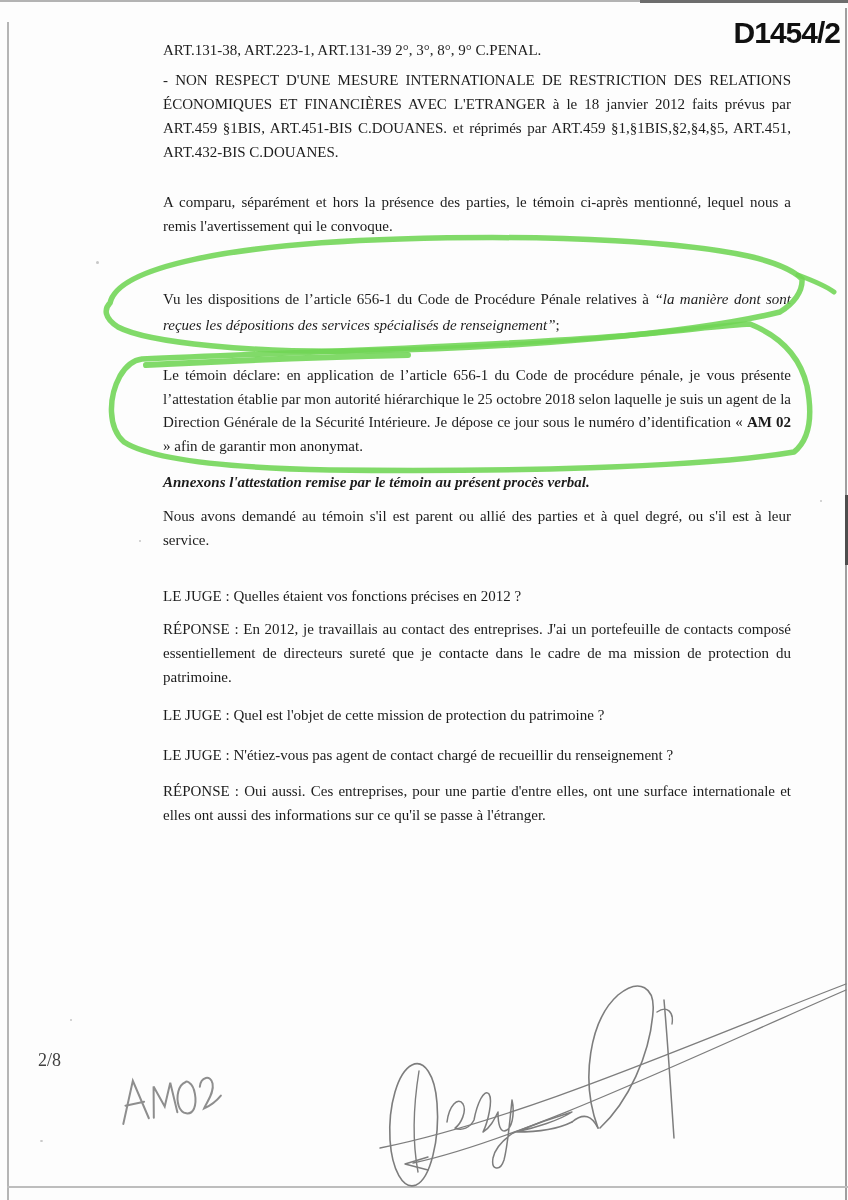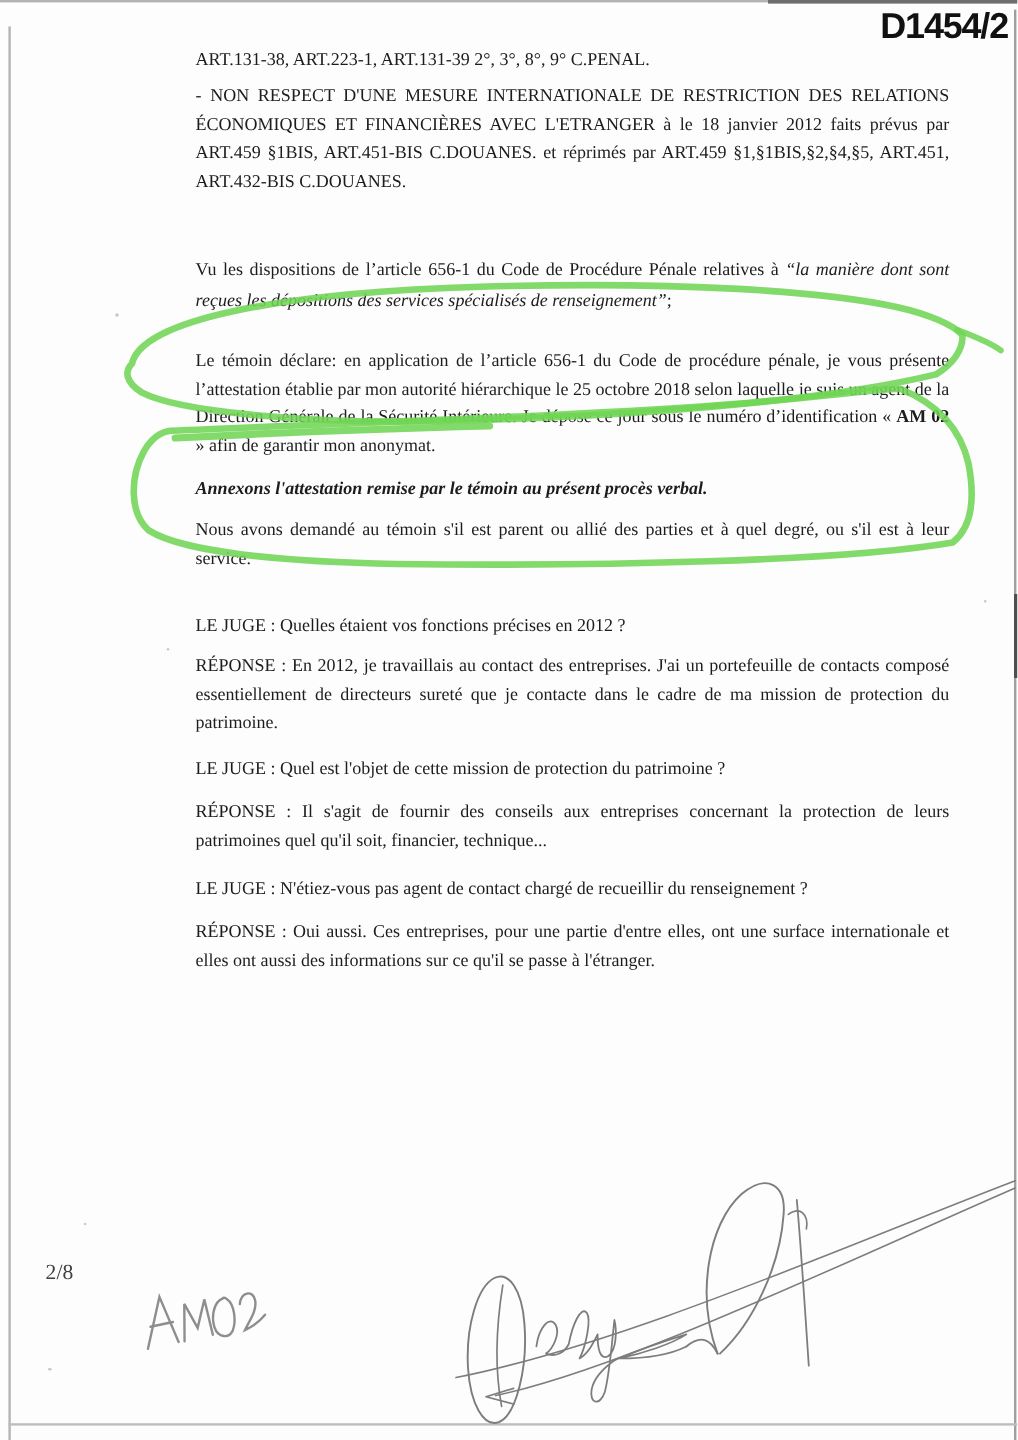--- a/index.html
+++ b/index.html
@@ -10,21 +10,21 @@
   
   .edge{position:absolute;background:#a8a8a8;}
   #edge-top{left:0;top:0;width:848px;height:2px;background:#b3b3b3;}
   #edge-top-dark{left:640px;top:0;width:208px;height:3px;background:#6d6d6d;}
   #edge-left{left:7px;top:22px;width:2px;height:1178px;background:#b5b5b5;}
   #edge-right{left:845px;top:8px;width:2px;height:1192px;background:#9f9f9f;}
   #edge-right-dark{left:845px;top:495px;width:3px;height:70px;background:#4e4e4e;}
   #edge-bottom{left:7px;top:1186px;width:841px;height:2px;background:#bdbdbd;}
 
   #doc-label{
-    position:absolute;top:6px;right:8px;
+    position:absolute;top:16px;right:8px;
     font-family:"Liberation Sans",sans-serif;font-weight:bold;
     font-size:30px;letter-spacing:-1px;color:#111;
   }
   #body-col{
     position:absolute;left:163px;top:38px;width:628px;
     font-size:15px;line-height:24px;text-align:justify;
   }
   .para{margin:0;}
   .mt6{margin-top:6px;}   .mt10{margin-top:10px;} .mt12{margin-top:12px;}
   .mt14{margin-top:14px;} .mt16{margin-top:16px;} .mt26{margin-top:26px;}
@@ -59,36 +59,36 @@
   <div class="speck" style="left:820px;top:500px;width:2px;height:2px;"></div>
 
   <div id="doc-label">D1454/2</div>
 
   <div id="body-col">
 
     <p class="para"><span>ART.131-38, ART.223-1, ART.131-39 2°, 3°, 8°, 9° C.PENAL.</span></p>
 
     <p class="para mt6"><span>- NON RESPECT D'UNE MESURE INTERNATIONALE DE RESTRICTION DES RELATIONS ÉCONOMIQUES ET FINANCIÈRES AVEC L'ETRANGER à le 18 janvier 2012 faits prévus par ART.459 §1BIS, ART.451-BIS C.DOUANES. et réprimés par ART.459 §1,§1BIS,§2,§4,§5, ART.451, ART.432-BIS C.DOUANES.</span></p>
 
+    <p class="para mt26"><span>A comparu, séparément et hors la présence des parties, le témoin ci-après mentionné, lequel nous a remis l'avertissement qui le convoque.</span></p>
 
     <p class="para mt48 lh26"><span>Vu les dispositions de l’article 656-1 du Code de Procédure Pénale relatives à </span><i>“la manière dont sont reçues les dépositions des services spécialisés de renseignement”</i><span>;</span></p>
 
     <p class="para mt26 lh23"><span>Le témoin déclare: en application de l’article 656-1 du Code de procédure pénale, je vous présente l’attestation établie par mon autorité hiérarchique le 25 octobre 2018 selon laquelle je suis un agent de la Direction Générale de la Sécurité Intérieure. Je dépose ce jour sous le numéro d’identification « </span><b>AM 02</b><span> » afin de garantir mon anonymat.</span></p>
 
     <p class="para mt12 bold-italic"><span>Annexons l'attestation remise par le témoin au présent procès verbal.</span></p>
 
     <p class="para mt10"><span>Nous avons demandé au témoin s'il est parent ou allié des parties et à quel degré, ou s'il est à leur service.</span></p>
 
 
 
     <p class="para mt32 q"><span>LE JUGE : Quelles étaient vos fonctions précises en 2012 ?</span></p>
     <p class="para mt9"><span>RÉPONSE : En 2012, je travaillais au contact des entreprises. J'ai un portefeuille de contacts composé essentiellement de directeurs sureté que je contacte dans le cadre de ma mission de protection du patrimoine.</span></p>
 
     <p class="para mt14 q"><span>LE JUGE : Quel est l'objet de cette mission de protection du patrimoine ?</span></p>
-    <p class="para mt12"><span>RÉPONSE : Il s'agit de fournir des conseils aux entreprises concernant la protection de leurs patrimoines quel qu'il soit, financier, technique...</span></p>
 
     <p class="para mt16 q"><span>LE JUGE : N'étiez-vous pas agent de contact chargé de recueillir du renseignement ?</span></p>
     <p class="para mt12"><span>RÉPONSE : Oui aussi. Ces entreprises, pour une partie d'entre elles, ont une surface internationale et elles ont aussi des informations sur ce qu'il se passe à l'étranger.</span></p>
 
   </div>
 
   <div id="page-number">2/8</div>
 
   <svg class="overlay" width="848" height="1200" viewBox="0 0 848 1200">
     <g stroke="#70d554" stroke-opacity="0.88" fill="none" stroke-linecap="round" stroke-linejoin="round">

